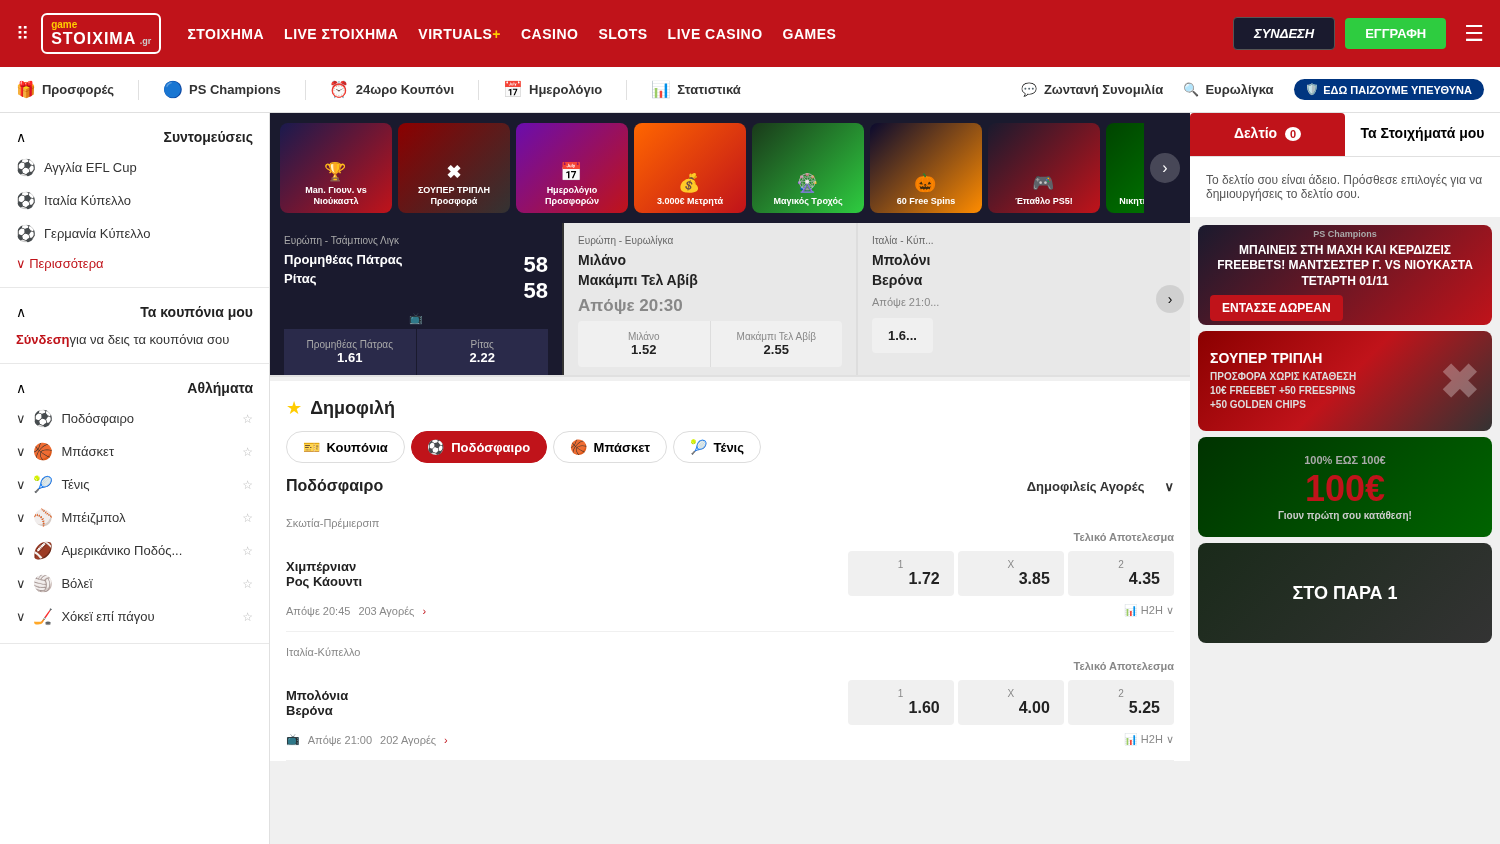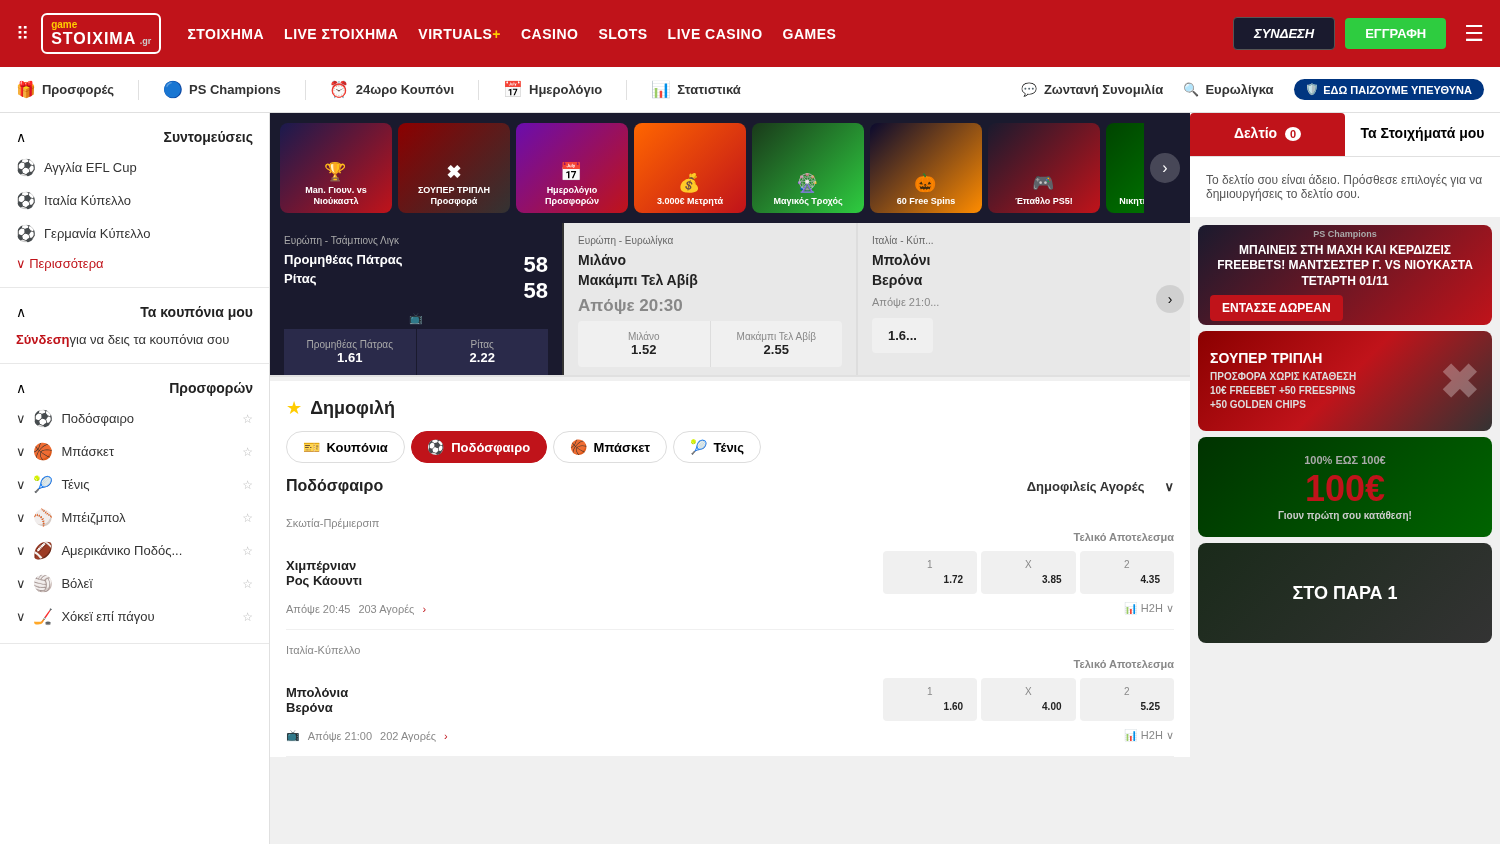--- a/index.html
+++ b/index.html
@@ -350,21 +350,21 @@
     }
     .bet-odd-box {
       background: #f0f0f0;
       border-radius: 4px;
       padding: 8px 14px;
       text-align: center;
       cursor: pointer;
       min-width: 70px;
     }
     .bet-odd-label { font-size: 10px; color: #888; display: block; }
-    .bet-odd-value { font-size: 10px; font-weight: 700; color: #222; margin-left: 47px; }
+    .bet-odd-value { font-size: 16px; font-weight: 700; color: #222; margin-left: 47px; }
     .bet-meta {
       display: flex;
       align-items: center;
       gap: 8px;
       padding: 2px 0 6px 0;
       font-size: 11px;
       color: #888;
     }
     .odds-header {
       display: flex;
@@ -608,21 +608,21 @@
         <span class="sidebar-header-title">Τα κουπόνια μου</span>
       </div>
       <div class="sidebar-coupons-link">
         <a>Σύνδεση</a><span>για να δεις τα κουπόνια σου</span>
       </div>
     </div>
 
     <div class="sidebar-section">
       <div class="sidebar-header">
         <span>∧</span>
-        <span class="sidebar-header-title">Προσφορών</span>
+        <span class="sidebar-header-title">Αθλήματα</span>
       </div>
       <div class="sidebar-item">
         <span>∨</span>
         <span class="sport-icon">⚽</span>
         <span>Ποδόσφαιρο</span>
         <span class="fav-icon">☆</span>
       </div>
       <div class="sidebar-item">
         <span>∨</span>
         <span class="sport-icon">🏀</span>

